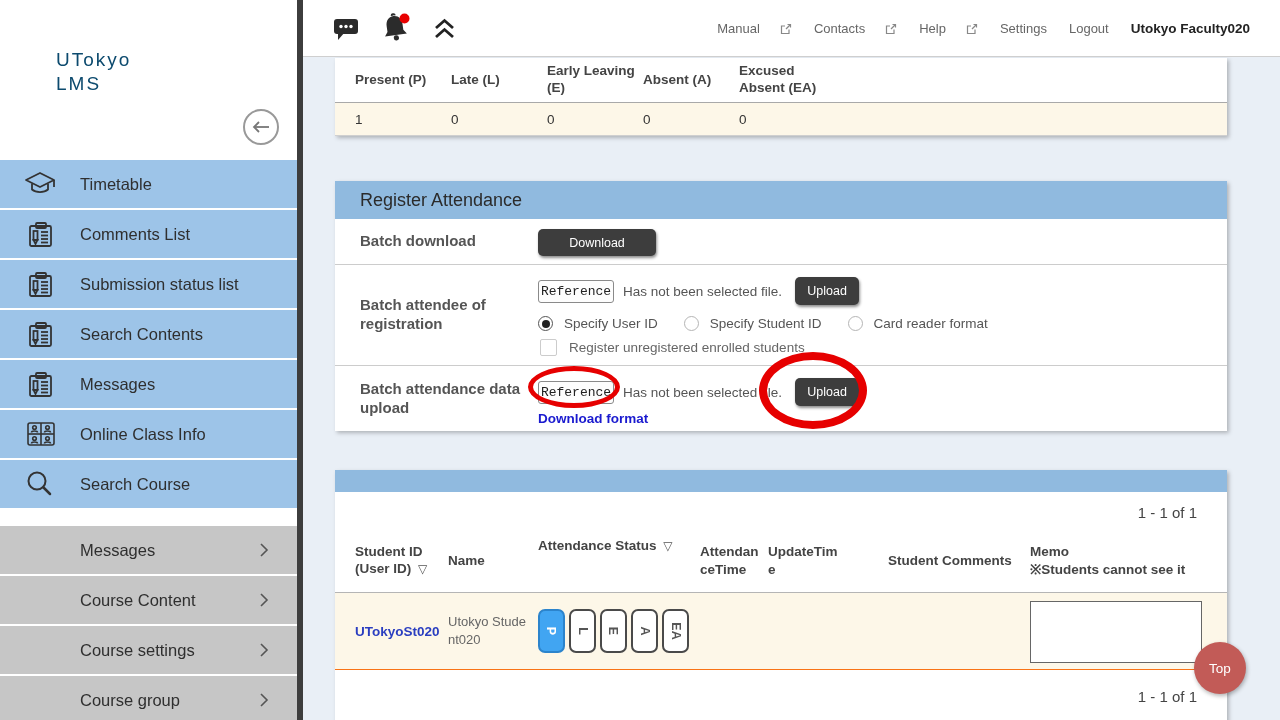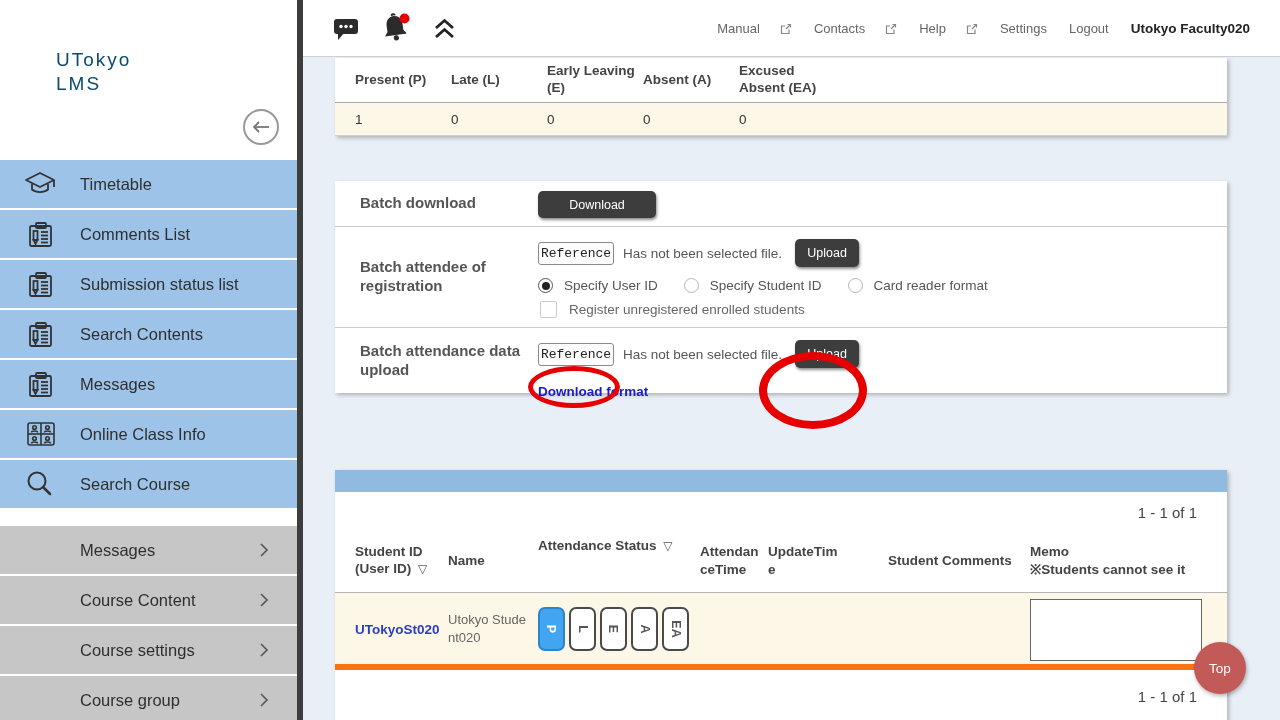--- a/index.html
+++ b/index.html
@@ -66,30 +66,30 @@
   .no-file { font-size:13.5px; color:#555; margin-left:9px; margin-right:13px; }
   .radio-line { display:flex; align-items:center; margin-top:11px; }
   .radio-group { display:flex; align-items:center; margin-right:26px; cursor:pointer; }
   .radio { width:15px; height:15px; border:1.5px solid #b5b5b5; border-radius:50%; background:#fff; position:relative; flex:none; }
   .radio.checked { border-color:#555; }
   .radio.checked::after { content:''; position:absolute; inset:2.5px; background:#222; border-radius:50%; }
   .radio-label { font-size:13.5px; color:#555; margin-left:11px; }
   .check-line { display:flex; align-items:center; margin-top:8px; margin-left:2px; }
   .checkbox { width:17px; height:17px; border:1.5px solid #ccc; border-radius:2px; background:#fff; cursor:pointer; flex:none; }
   .check-label { font-size:13.5px; color:#666; margin-left:12px; }
-  .dl-format { display:inline-block; margin-top:16px; font-size:13.5px; font-weight:bold; color:#1a1acf; cursor:pointer; }
+  .dl-format { display:inline-block; margin-top:5px; font-size:13.5px; font-weight:bold; color:#1a1acf; cursor:pointer; }
 
   
   .list-card { top:412px; height:260px; }
   .list-blue-bar { height:22px; background:#90badf; }
   .pagination { text-align:right; padding:12px 30px 8px 0; font-size:15px; color:#444; }
   .pagination-bottom { text-align:right; padding:18px 30px 8px 0; font-size:15px; color:#444; }
   .lt-header { display:flex; align-items:center; min-height:64px; border-bottom:1px solid #b5b5b5; }
   .lt-h { font-size:13.5px; font-weight:bold; color:#444; line-height:1.3; }
-  .lt-row { display:flex; align-items:center; height:77px; background:#fdf7e8; border-bottom:6px solid #f97316; }
+  .lt-row { display:flex; align-items:center; height:77px; background:#fdf7e8; border-bottom:1px solid #f97316; }
   .c1 { width:88px; margin-left:20px; }
   .c2 { width:85px; margin-left:5px; }
   .c3 { width:160px; margin-left:5px; }
   .c4 { width:64px; margin-left:2px; word-break:break-all; }
   .c5 { width:76px; margin-left:4px; word-break:break-all; }
   .c6 { width:140px; margin-left:44px; }
   .c7 { width:177px; margin-left:2px; }
   .h-status { align-self:flex-start; padding-top:8px; }
   .sort { font-size:12px; color:#555; font-weight:normal; margin-left:3px; }
   .sid-link { font-size:13.5px; font-weight:bold; color:#2a3ec0; cursor:pointer; }
@@ -343,20 +343,21 @@
       <div class="sum-row">
         <div class="sum-cell">1</div>
         <div class="sum-cell">0</div>
         <div class="sum-cell">0</div>
         <div class="sum-cell">0</div>
         <div class="sum-cell">0</div>
       </div>
     </div>
 
     <div class="card register-card">
+      <div class="reg-header">Register Attendance</div>
 
       <div class="reg-row row-batch-download">
         <div class="reg-label">Batch download</div>
         <div class="reg-controls">
           <button class="btn-dark btn-download">Download</button>
         </div>
       </div>
 
       <div class="reg-row row-attendee">
         <div class="reg-label">Batch attendee of registration</div>

